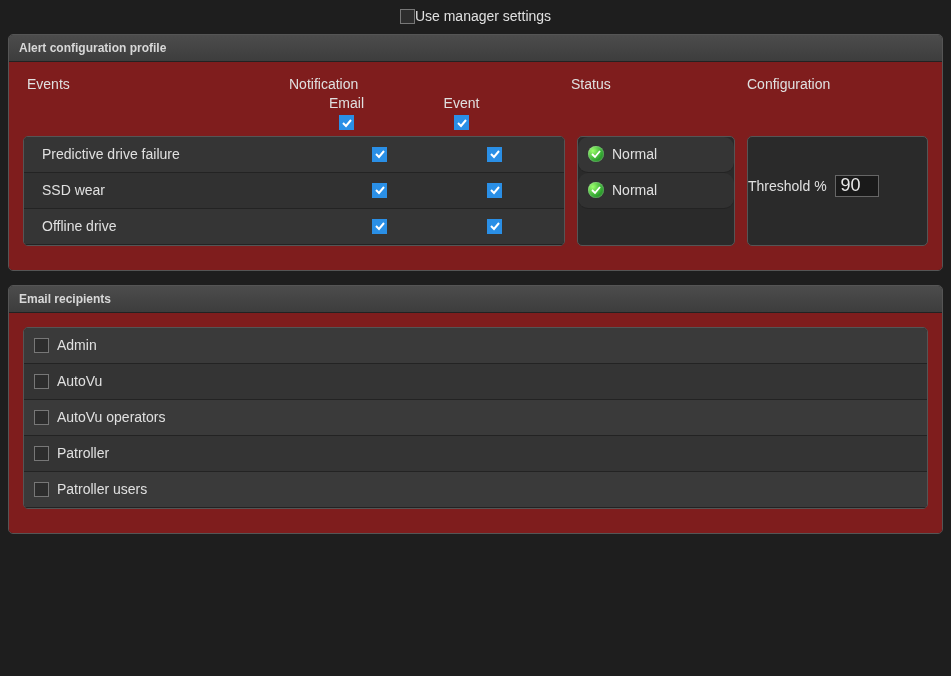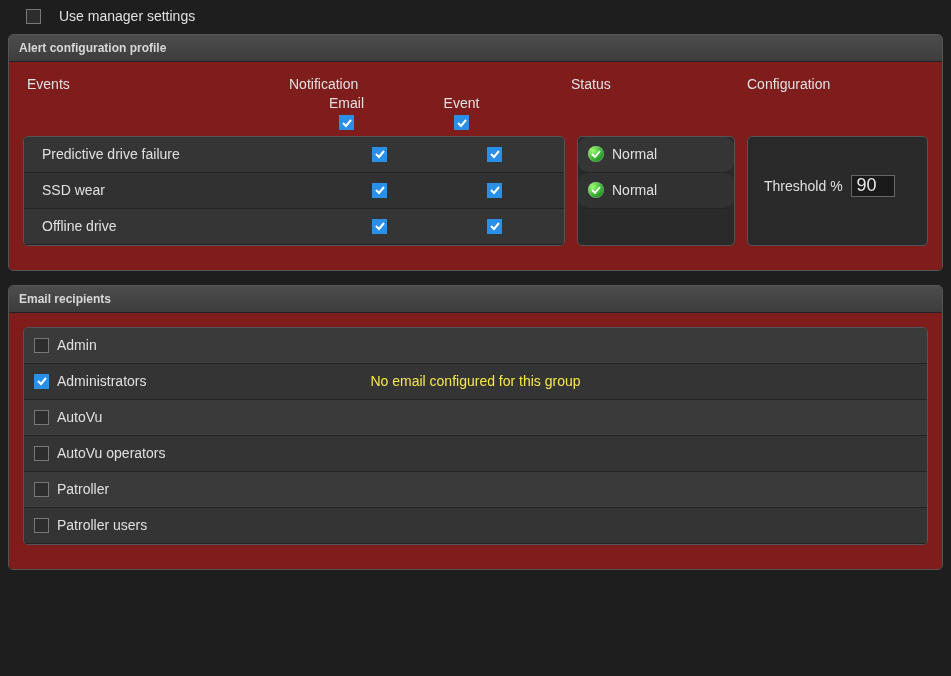--- a/index.html
+++ b/index.html
@@ -8,22 +8,23 @@
     color: #e0e0e0;
     font-family: "Segoe UI", Arial, sans-serif;
     font-size: 14px;
     width: 951px;
     height: 676px;
     overflow: hidden;
   }
   .top-row {
     display: flex;
     align-items: center;
-    padding: 8px 10px 10px 26px;
-    gap: 18px;
+    padding: 8px 10px 10px 10px;
+    gap: 0;
+    justify-content: center;
   }
   .checkbox {
     width: 15px;
     height: 15px;
     border: 1px solid #777;
     background: #2d2d2d;
     display: inline-flex;
     align-items: center;
     justify-content: center;
     cursor: pointer;
@@ -89,21 +90,21 @@
     align-items: stretch;
   }
   .box {
     border: 1px solid #555;
     border-radius: 5px;
     overflow: hidden;
     background: #2a2a2a;
   }
   .events-box { width: 542px; }
   .status-box { width: 158px; }
-  .config-box { flex: 1; padding: 10px 16px; }
+  .config-box { flex: 1; padding: 10px 0; }
 
   .data-row {
     display: flex;
     align-items: center;
     height: 36px;
     background: #353535;
     border-bottom: 1px solid #232323;
     padding-left: 18px;
   }
   .data-row:nth-child(even) { background: #313131; }
@@ -291,29 +292,20 @@
 
 <div class="panel">
   <div class="panel-header">Email recipients</div>
   <div class="panel-body">
     <div class="recipients-box" id="recipients-box">
         <div class="recip-row">
           <span class="checkbox "></span>
           <span>Admin</span>
         </div>
         <div class="recip-row">
-          <span class="checkbox checked">
-            <svg viewBox="0 0 12 12">
-              <path d="M2 6 L5 9 L10 3" stroke="#fff" stroke-width="2" fill="none"></path>
-            </svg>
-          </span>
-          <span>Administrators</span>
-          <span class="warn-text">No email configured for this group</span>
-        </div>
-        <div class="recip-row">
           <span class="checkbox "></span>
           <span>AutoVu</span>
         </div>
         <div class="recip-row">
           <span class="checkbox "></span>
           <span>AutoVu operators</span>
         </div>
         <div class="recip-row">
           <span class="checkbox "></span>
           <span>Patroller</span>

